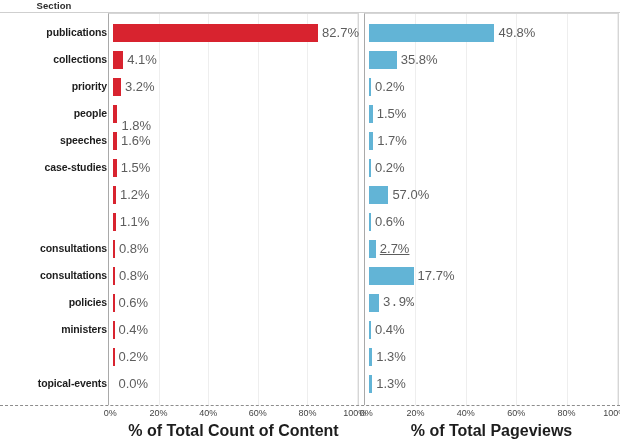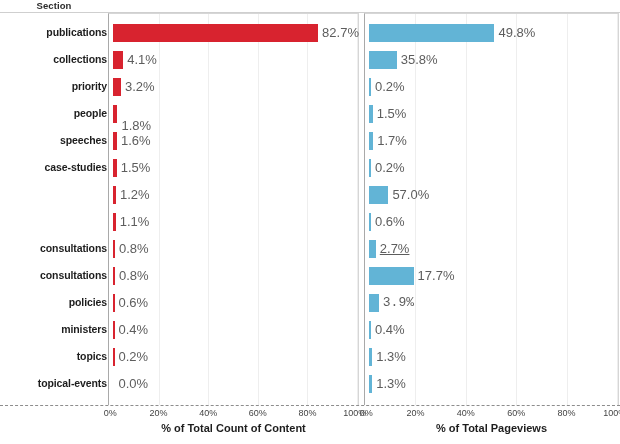--- a/index.html
+++ b/index.html
@@ -141,21 +141,21 @@
     white-space: nowrap;
     transform: translateX(-50%);
   }
 
   .axis-title {
     position: absolute;
     top: 16px;
     left: 0;
     width: 100%;
     text-align: center;
-    font-size: 11px;
+    font-size: 16px;
     font-weight: bold;
     color: #1d1d1d;
     white-space: nowrap;
   }
 </style>
 </head>
 <body>
 
 <div id="viz">
 
@@ -255,21 +255,20 @@
           <div class="val" style="left: 378.828px; font-family: Liberation Mono, monospace;">3.9%</div>
         </div>
         <div class="row" style="top: 303px;">
           <div class="row-label">ministers</div>
           <div class="bar count" style="left: 109px; width: 1.5px;"></div>
           <div class="val" style="left: 114.5px;">0.4%</div>
           <div class="bar views" style="left: 365px; width: 2px;"></div>
           <div class="val" style="left: 371px;">0.4%</div>
         </div>
         <div class="row" style="top: 330px;">
-          <div class="row-label">topics</div>
           <div class="bar count" style="left: 109px; width: 1.5px;"></div>
           <div class="val" style="left: 114.5px;">0.2%</div>
           <div class="bar views" style="left: 365px; width: 3.276px;"></div>
           <div class="val" style="left: 372.276px;">1.3%</div>
         </div>
         <div class="row" style="top: 357px;">
           <div class="row-label">topical-events</div>
           <div class="val" style="left: 114.5px;">0.0%</div>
           <div class="bar views" style="left: 365px; width: 3.276px;"></div>
           <div class="val" style="left: 372.276px;">1.3%</div>

